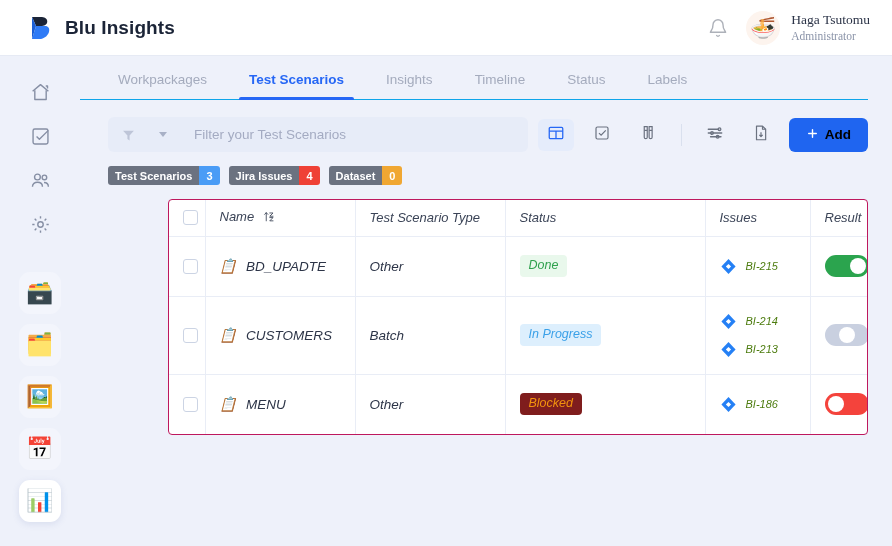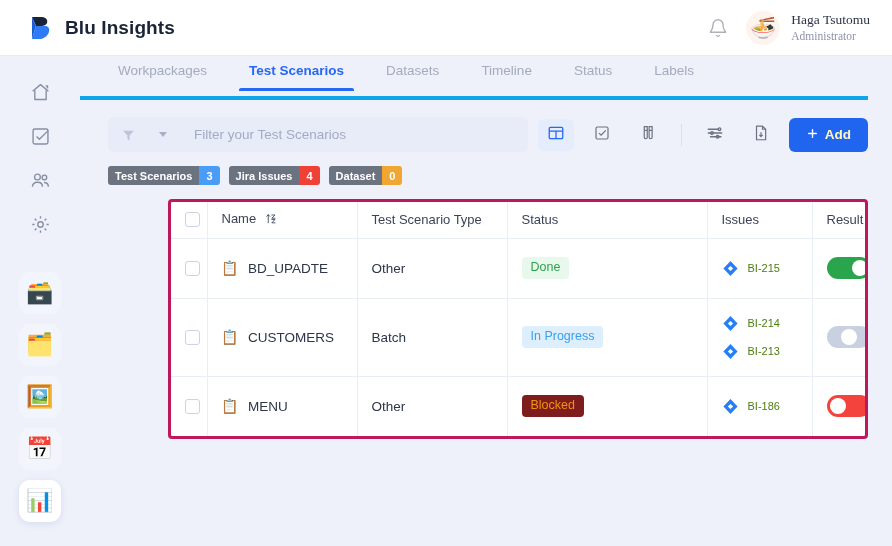--- a/index.html
+++ b/index.html
@@ -66,23 +66,23 @@
     box-shadow: 0 2px 7px rgba(70,90,160,.13);
   }
 
   
   .main {
     position: absolute; left: 80px; top: 56px;
     width: 812px; height: 490px;
   }
 
   .tabs {
-    display: flex; align-items: center;
+    display: flex; align-items: flex-end;
     height: 44px; padding-left: 28px;
-    border-bottom: 4px solid #0ea5e9;
+    border-bottom: 1px solid #0ea5e9;
     margin-right: 24px;
   }
   .tab {
     font-size: 13.5px; color: #a4abbd;
     padding: 0 10px 12px 10px; margin-right: 22px;
     cursor: pointer; position: relative; white-space: nowrap;
   }
   .tab.active { color: #2667f5; font-weight: bold; }
   .tab.active::after {
     content: ""; position: absolute; left: 0; right: 0; bottom: -1px;
@@ -107,44 +107,45 @@
   .tb-btn {
     width: 36px; height: 32px; border-radius: 6px;
     display: flex; align-items: center; justify-content: center;
     cursor: pointer; background: transparent; border: none;
   }
   .tb-btn svg { width: 18px; height: 18px; }
   .tb-btn.active { background: #e5ecfb; }
   .tb-sep { width: 1px; height: 22px; background: #d9e0ee; margin: 0 5px; }
   .add-btn {
     height: 34px; padding: 0 17px; border-radius: 6px;
-    background: #1f65f0; color: #fef9c3; border: none;
+    background: #1f65f0; color: #000000; border: none;
     font-size: 13.5px; font-weight: bold;
     display: flex; align-items: center; gap: 6px; cursor: pointer;
     font-family: "Liberation Sans", sans-serif;
   }
 
   
   .chips { display: flex; gap: 9px; margin: 14px 0 0 28px; }
   .chip {
     display: flex; align-items: stretch; height: 19px;
     border-radius: 3px; overflow: hidden;
     font-size: 11px; font-weight: bold; color: #fff;
     cursor: pointer;
   }
   .chip-label { background: #6b7280; display: flex; align-items: center; padding: 0 7px; }
   .chip-count { display: flex; align-items: center; padding: 0 7px; }
 
   
   .table-wrap {
     margin: 14px 24px 0 88px;
     background: #fff;
-    border: 3px solid #be185d;
+    border: 1px solid #be185d;
     border-radius: 4px;
     overflow: hidden;
+    font-style: italic;
   }
   table { width: 100%; border-collapse: collapse; table-layout: fixed; }
   th, td { text-align: left; border-bottom: 1px solid #e9edf6; }
   th { height: 36px; font-size: 13px; font-weight: normal; color: #3b4457; padding: 0 14px; }
   td { padding: 0 14px; font-size: 13.5px; color: #2d3548; }
   tr:last-child td { border-bottom: none; }
   .c-check { width: 36px; }
   .c-name  { width: 150px; }
   .c-type  { width: 150px; }
   .c-status{ width: 200px; }
@@ -275,21 +276,21 @@
   <div class="rail-card active">
     <span>📊</span>
   </div>
 </div>
 
 <div class="main">
 
   <div class="tabs">
     <div class="tab">Workpackages</div>
     <div class="tab active">Test Scenarios</div>
-    <div class="tab">Datasets</div>
+    <div class="tab">Insights</div>
     <div class="tab">Timeline</div>
     <div class="tab">Status</div>
     <div class="tab">Labels</div>
   </div>
 
   <div class="toolbar">
     <div class="filter-box">
       <span class="funnel">
         <svg viewBox="0 0 24 24" fill="#8e98b2">
             <path d="M2 3h20l-8 9.2V21l-4-2.6v-6.2z"></path>

